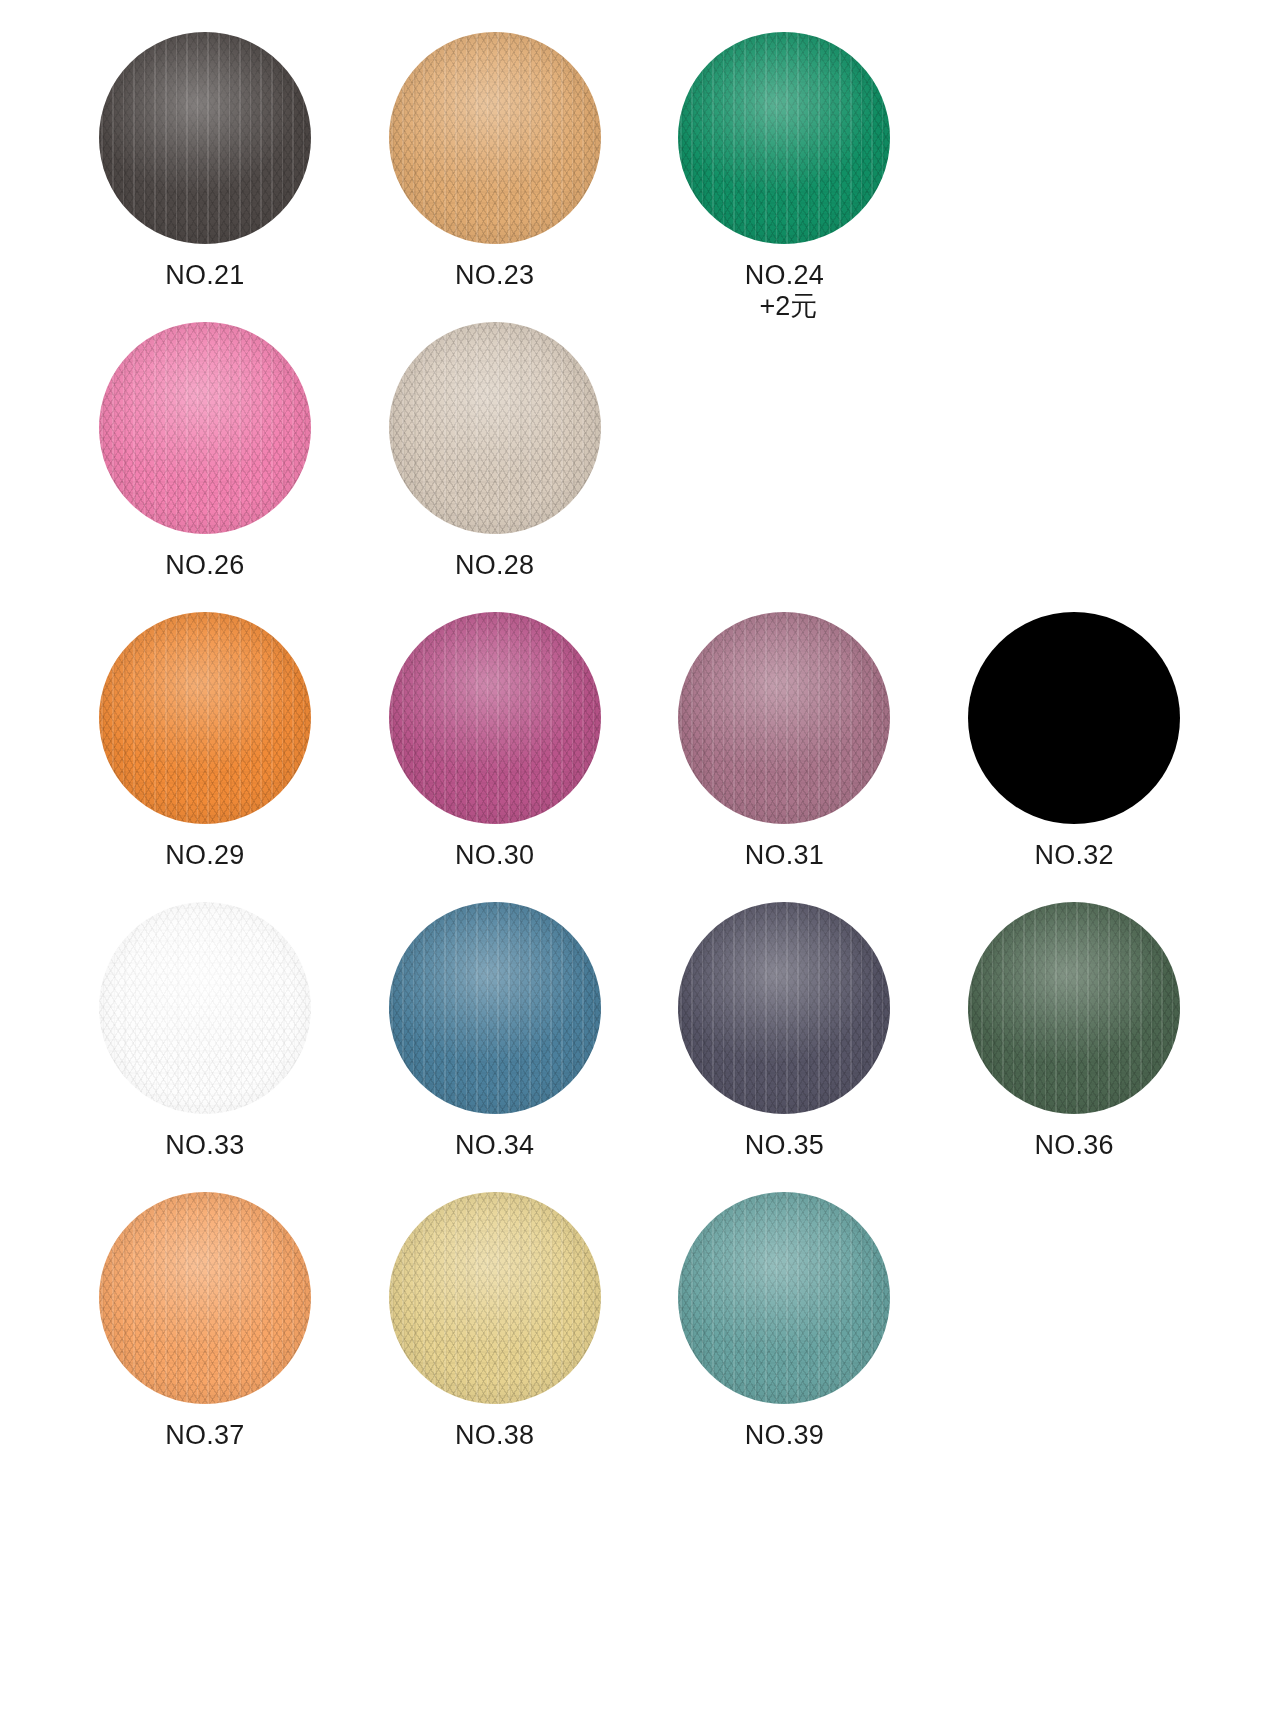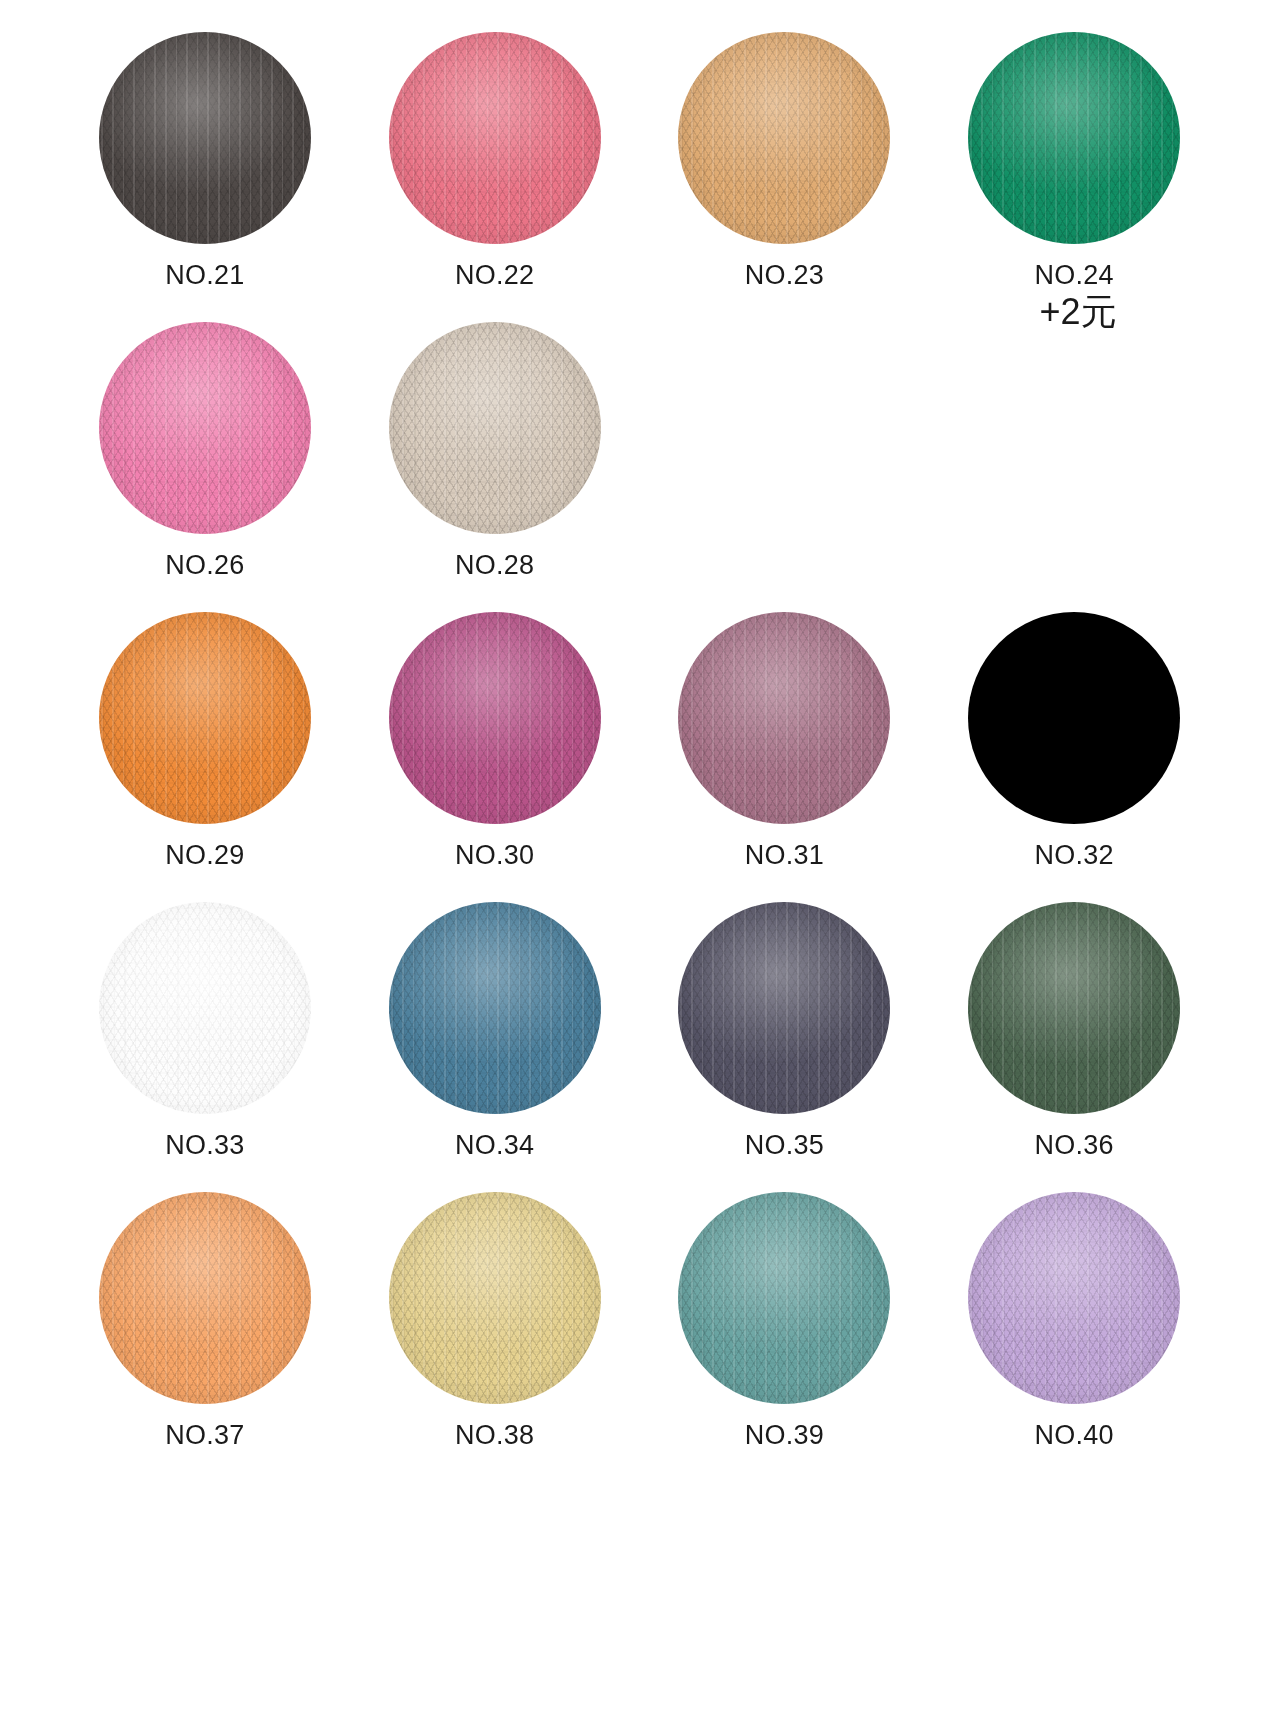--- a/index.html
+++ b/index.html
@@ -164,21 +164,21 @@
     font-size: 27px;
     line-height: 1.16;
     color: #1a1a1a;
     text-align: center;
     letter-spacing: 0.2px;
     white-space: nowrap;
   }
 
   .swatch-surcharge {
     display: block;
-    font-size: 36px;
+    font-size: 27px;
     line-height: 1.16;
     color: #1a1a1a;
     text-align: center;
     margin-left: 8px;
   }
 </style>
 </head>
 <body>
 
 <div id="swatch-sheet">
@@ -188,30 +188,20 @@
           <div class="swatch-disc" style="background-color: rgb(78, 72, 70);">
             <div class="knit-texture"></div>
             <div class="knit-highlight"></div>
           </div>
           <div class="swatch-shade"></div>
         </div>
         <div class="swatch-label">NO.21</div>
       </div>
       <div class="swatch-cell">
         <div class="swatch-disc-wrap">
-          <div class="swatch-disc" style="background-color: rgb(236, 117, 136);">
-            <div class="knit-texture"></div>
-            <div class="knit-highlight"></div>
-          </div>
-          <div class="swatch-shade"></div>
-        </div>
-        <div class="swatch-label">NO.22</div>
-      </div>
-      <div class="swatch-cell">
-        <div class="swatch-disc-wrap">
           <div class="swatch-disc" style="background-color: rgb(224, 171, 114);">
             <div class="knit-texture"></div>
             <div class="knit-highlight"></div>
           </div>
           <div class="swatch-shade"></div>
         </div>
         <div class="swatch-label">NO.23</div>
       </div>
       <div class="swatch-cell">
         <div class="swatch-disc-wrap">
@@ -352,24 +342,14 @@
       <div class="swatch-cell">
         <div class="swatch-disc-wrap">
           <div class="swatch-disc" style="background-color: rgb(104, 163, 161);">
             <div class="knit-texture"></div>
             <div class="knit-highlight"></div>
           </div>
           <div class="swatch-shade"></div>
         </div>
         <div class="swatch-label">NO.39</div>
       </div>
-      <div class="swatch-cell">
-        <div class="swatch-disc-wrap">
-          <div class="swatch-disc" style="background-color: rgb(195, 168, 218);">
-            <div class="knit-texture"></div>
-            <div class="knit-highlight"></div>
-          </div>
-          <div class="swatch-shade"></div>
-        </div>
-        <div class="swatch-label">NO.40</div>
-      </div>
     </div>
   </div>
 
 </body></html>

